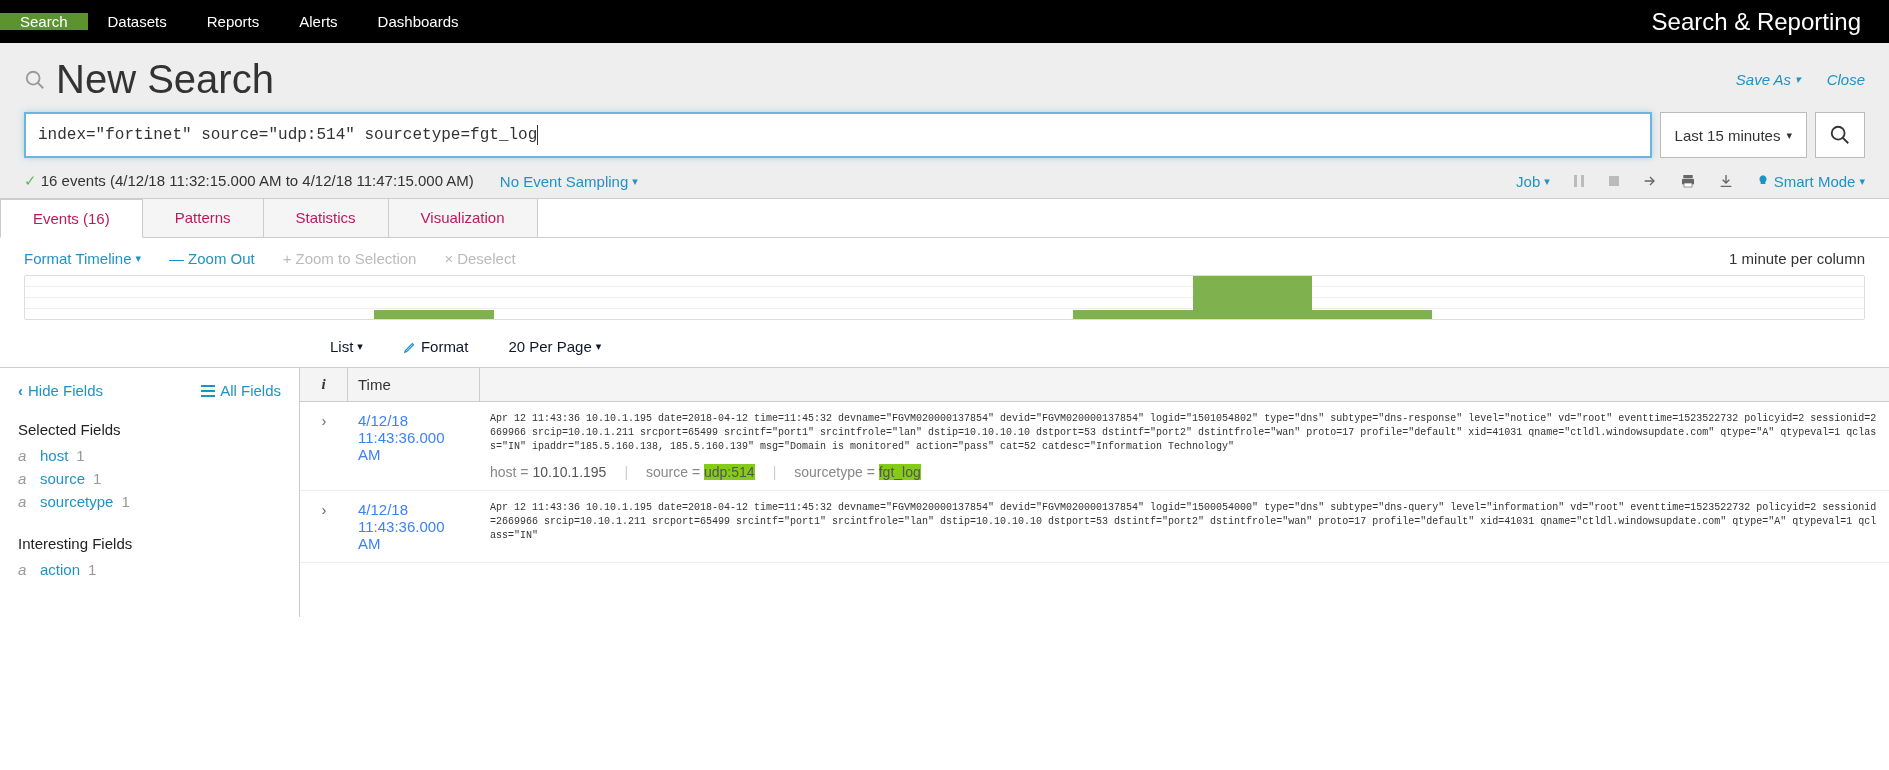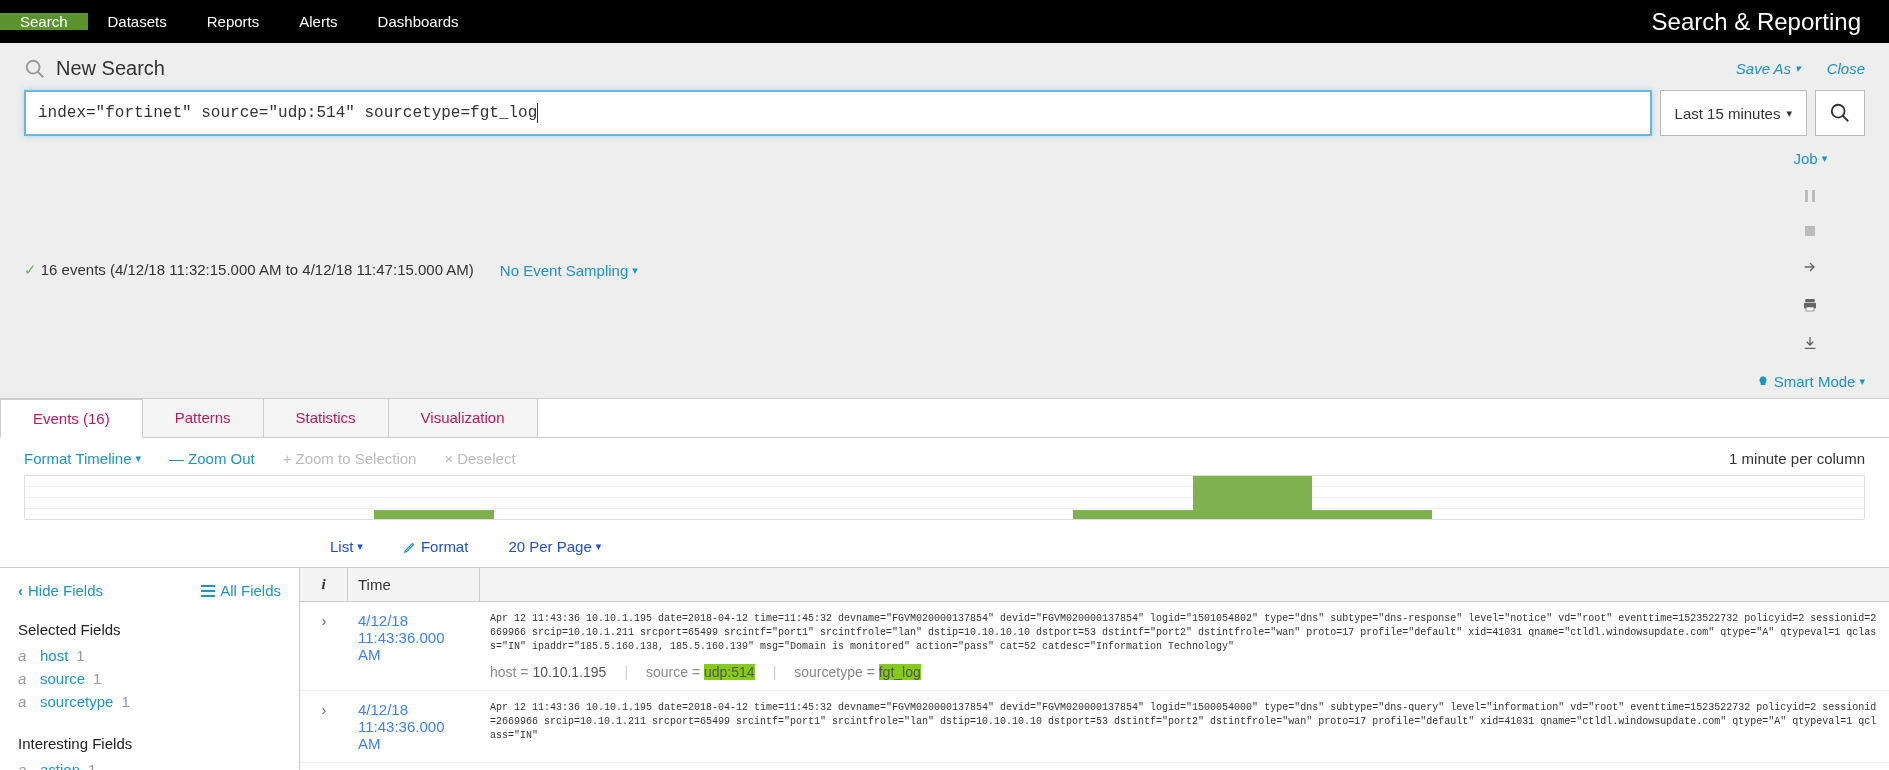--- a/index.html
+++ b/index.html
@@ -39,21 +39,21 @@
     padding: 14px 24px 0 24px;
     border-bottom: 1px solid #ccc;
   }
   .title-row {
     display: flex;
     align-items: center;
     justify-content: space-between;
     margin-bottom: 10px;
   }
   .title-left { display: flex; align-items: center; gap: 10px; }
-  .title-left h1 { font-size: 20px; font-weight: 400; color: #333; }
+  .title-left h1 { font-size: 40px; font-weight: 400; color: #333; }
   .search-icon-big { width: 22px; height: 22px; color: #999; }
   .title-actions { display: flex; gap: 26px; color: #1e93c6; font-size: 15px; font-style: italic; }
   .title-actions span { cursor: pointer; display:flex; align-items:center; gap:4px;}
   .searchbar-row { display: flex; gap: 8px; margin-bottom: 14px; }
   .search-input-wrap {
     flex: 1;
     display: flex;
     border: 2px solid #6cb5e0;
     box-shadow: 0 0 6px rgba(108,181,224,0.5);
     background: #fff;
@@ -94,21 +94,21 @@
   .status-row {
     display: flex;
     align-items: center;
     justify-content: space-between;
     padding-bottom: 8px;
     font-size: 15px;
   }
   .status-left { display: flex; align-items: center; gap: 26px; }
   .status-left .checkmark { color: #5cb85c; }
   .link-blue { color: #1e93c6; cursor: pointer; display:flex; align-items:center; gap:4px;}
-  .status-right { display:flex; align-items:center; gap:22px; color:#666;flex-direction:column;}
+  .status-right { display:flex; align-items:center; gap:22px; color:#666;}
   .status-right .iconbtn { cursor:pointer; display:flex; align-items:center; gap:4px;}
   .status-right .disabled { color:#bbb; cursor:default;}
   .tabs-row { display:flex; background:#fff; }
   .tab {
     padding: 10px 32px;
     font-size: 15px;
     color:#be185d;
     border-bottom: 1px solid #ccc;
     background:#f5f5f5;
     position:relative;
@@ -134,21 +134,21 @@
   .timeline {
     margin: 0 24px;
     height:45px;
     border:1px solid #ddd;
     border-radius:2px;
     background: repeating-linear-gradient(to bottom, #fff, #fff 10px, #eee 10px, #eee 11px);
     position:relative;
   }
   .timeline .bar { position:absolute; bottom:0; background:#7fb24f; }
   .results-controls {
-    display:flex; gap:40px; padding: 18px 0 12px 330px; font-size:15px; color:#1d4ed8;
+    display:flex; gap:40px; padding: 18px 0 12px 330px; font-size:15px; color:#0f172a;
   }
   .results-controls .ctrl { cursor:pointer; display:flex; align-items:center; gap:4px;}
   .main-split { display:flex; border-top:1px solid #ccc;}
   .sidebar {
     width:300px; border-right:1px solid #ccc; padding: 14px 18px;
     font-size:15px;
   }
   .sidebar-top { display:flex; justify-content:space-between; margin-bottom:22px; }
   .sidebar-top span { color:#1e93c6; cursor:pointer; display:flex; align-items:center; gap:5px;}
   .field-section-title { font-size:15px; color:#222; margin-bottom:6px; }

